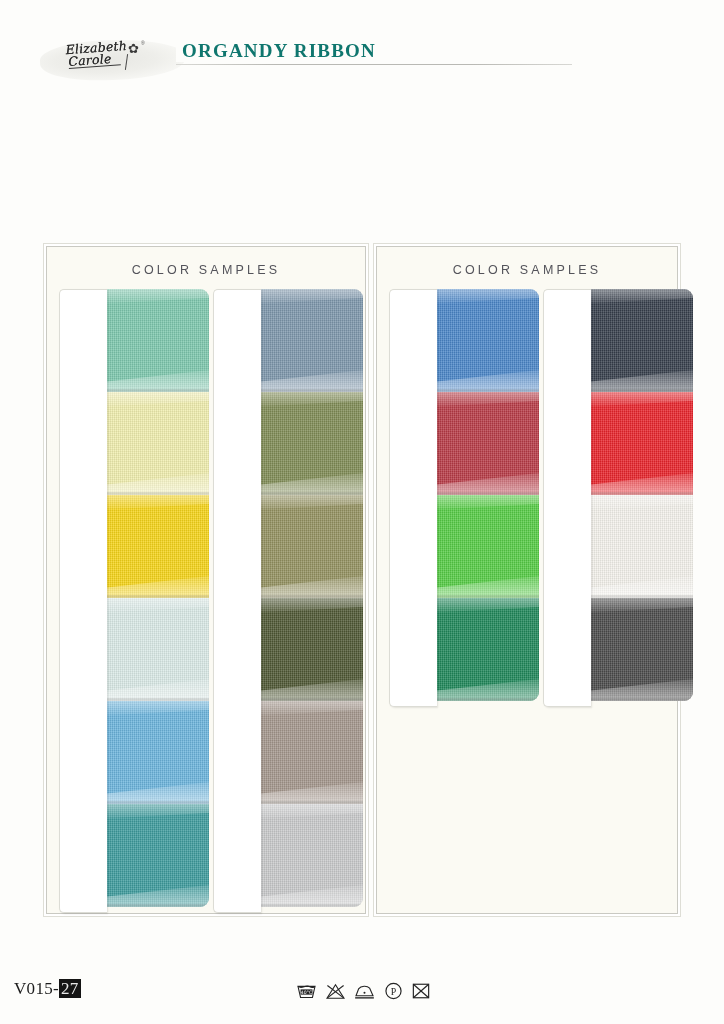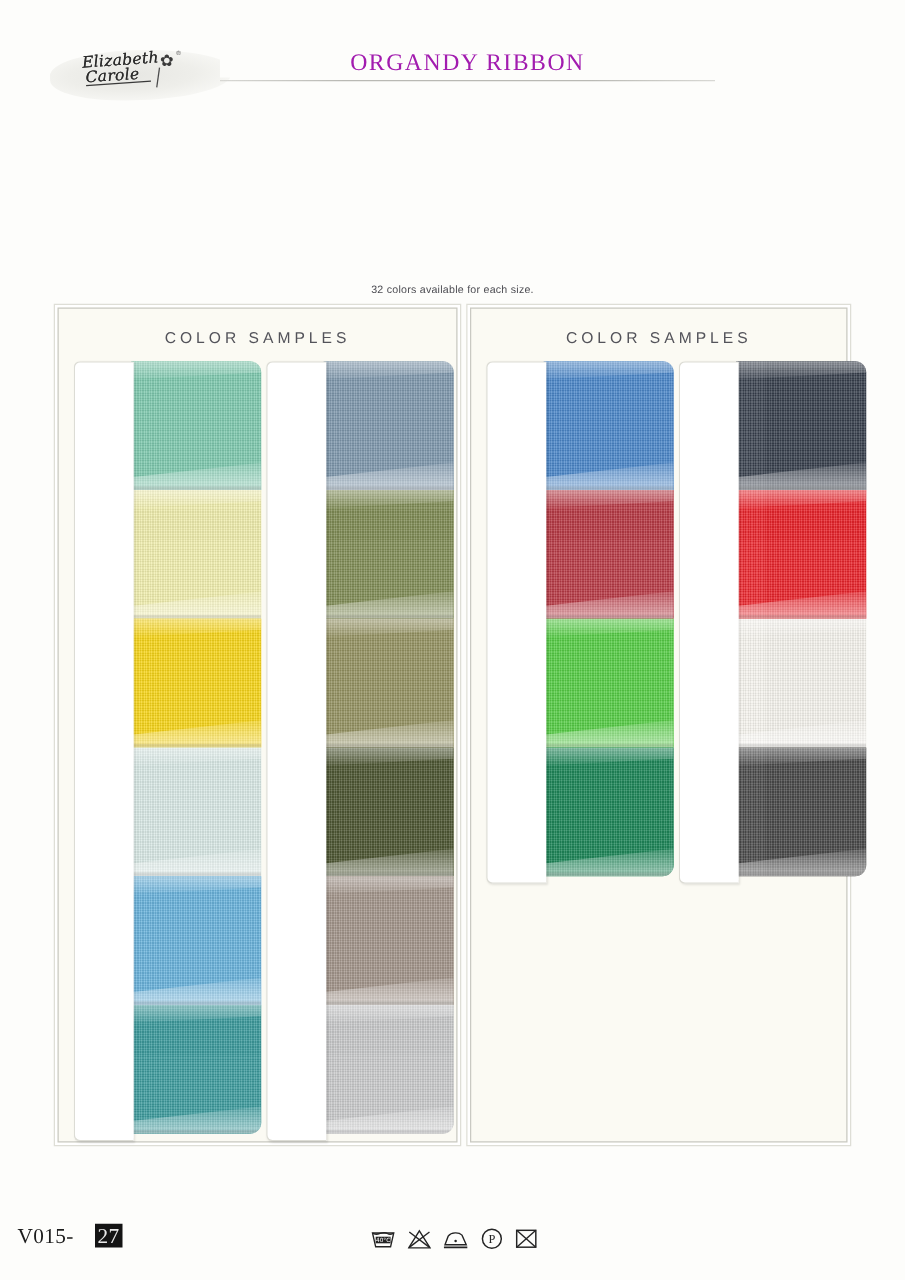--- a/index.html
+++ b/index.html
@@ -50,24 +50,24 @@
     position:absolute;left:86px;top:18px;width:1px;height:16px;
     background:#4a4a4a;transform:rotate(8deg);
   }
 
   .hrule{
     position:absolute;left:176px;top:46px;width:396px;height:1px;
     background:linear-gradient(to right,#d8d8d4,#b9b9b4 25%,#b9b9b4 75%,#d8d8d4);
   }
   .header-title{
     position:absolute;left:176px;top:22px;width:396px;
-    text-align:center;
+    text-align:left;
     font-family:"Liberation Serif",serif;
-    font-size:19px;letter-spacing:1.2px;color:#a21caf;
-    background:#fdfdfb;padding:0 6px;box-sizing:border-box;
+    font-size:19px;letter-spacing:1.2px;color:#0f766e;
+    background:#fdfdfb;padding:0 6px;box-sizing:border-box;font-weight:bold;
   }
 
   .brand-right{
     position:absolute;right:24px;top:14px;width:128px;height:46px;
   }
   .brand-right .cn{
     position:absolute;right:0;top:0;
     font-family:"DejaVu Sans",sans-serif;
     font-size:8px;color:#2b2b2b;letter-spacing:.5px;
   }
@@ -156,21 +156,21 @@
   }
 
   
   .footer{position:absolute;left:0;top:975px;width:724px;height:40px;}
   .code{
     position:absolute;left:14px;top:4px;
     font-family:"Liberation Serif",serif;
     font-size:17px;color:#1c1c1c;letter-spacing:.3px;
   }
   .code .hl{
-    background:#141414;color:#e8e8e8;padding:0 2px;margin-left:17px;
+    background:#141414;color:#e8e8e8;padding:0 2px;margin-left:0;
   }
   .care{
     position:absolute;left:296px;top:3px;width:140px;height:26px;
     display:flex;align-items:center;gap:9px;
   }
   .care svg{display:block;}
 </style>
 </head>
 <body>
 
@@ -187,21 +187,20 @@
       <div class="flower">✿</div>
       <div class="reg">®</div>
       <div class="stem"></div>
     </div>
 
     <div class="hrule"></div>
     <div class="header-title">ORGANDY RIBBON</div>
 
   </div>
 
-  <div class="subtitle">32 colors available for each size.</div>
 
   <div class="samples">
     <div class="panel left">
       <div class="panel-title">COLOR SAMPLES</div>
     <div class="col" style="left: 12px; top: 42px; width: 150px; height: 618px;">
           <div class="tab" style="left: 0px; height: 624px;"></div>
           <div class="swatches" style="width: 104px;">
             <div class="swatch rt" style="height: 103px; background: rgb(125, 200, 173);">
               <div class="fabric"></div>
               <div class="sheen-top"></div>

